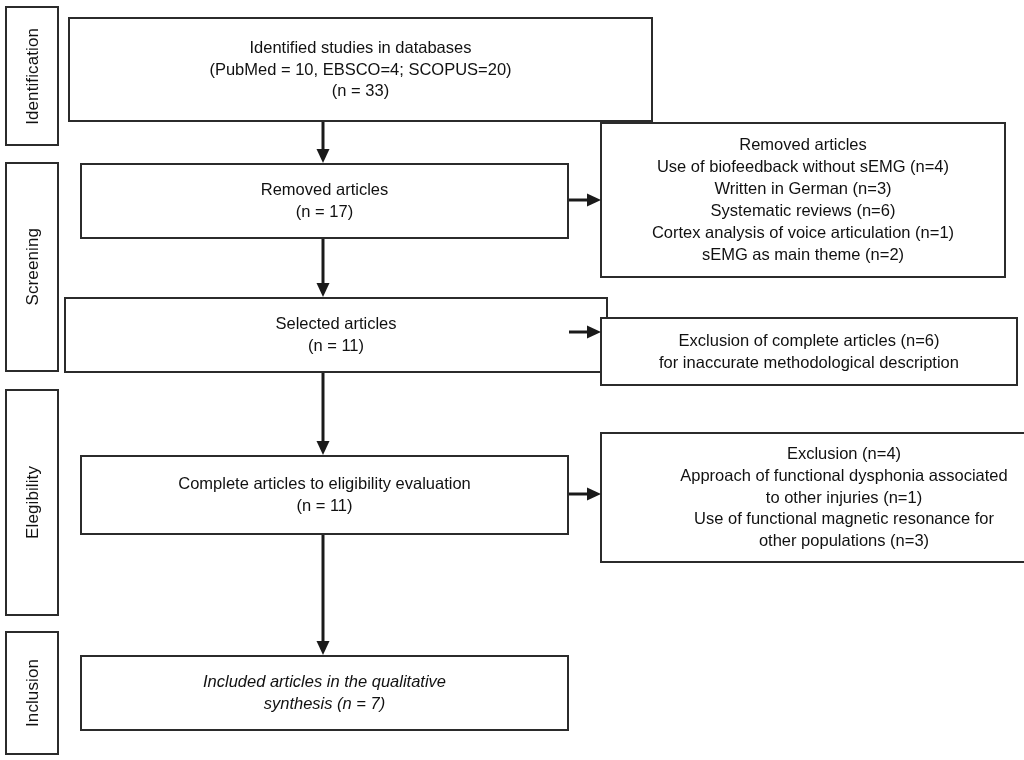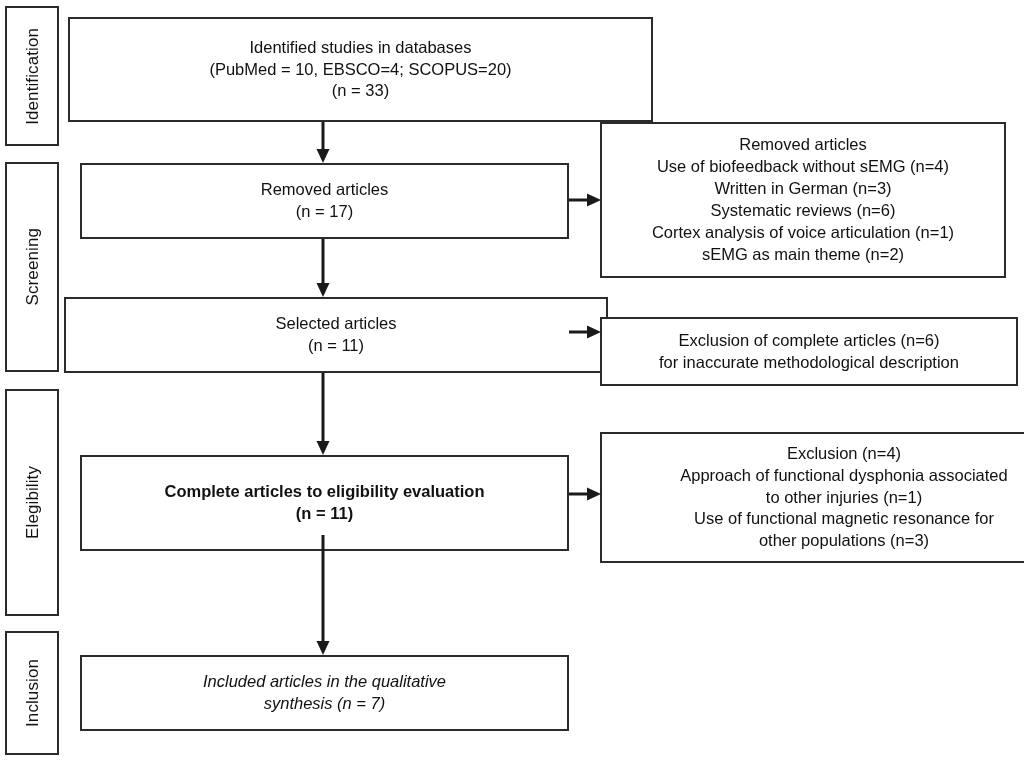--- a/index.html
+++ b/index.html
@@ -92,21 +92,21 @@
   <div class="node" style="left:80px; top:163px; width:489px; height:76px;">
     <span class="ntext">Removed articles
 (n = 17)</span>
   </div>
 
   <div class="node" style="left:64px; top:297px; width:544px; height:76px;">
     <span class="ntext">Selected articles
 (n = 11)</span>
   </div>
 
-  <div class="node" style="left:80px; top:455px; width:489px; height:96px;font-weight:bold;">
+  <div class="node" style="left:80px; top:455px; width:489px; height:80px;">
     <span class="ntext">Complete articles to eligibility evaluation
 (n = 11)</span>
   </div>
 
   <div class="node" style="left:80px; top:655px; width:489px; height:76px;font-style:italic;">
     <span class="ntext">Included articles in the qualitative
 synthesis (n = 7)</span>
   </div>
 
   <div class="node" style="left:600px; top:122px; width:406px; height:156px;">

